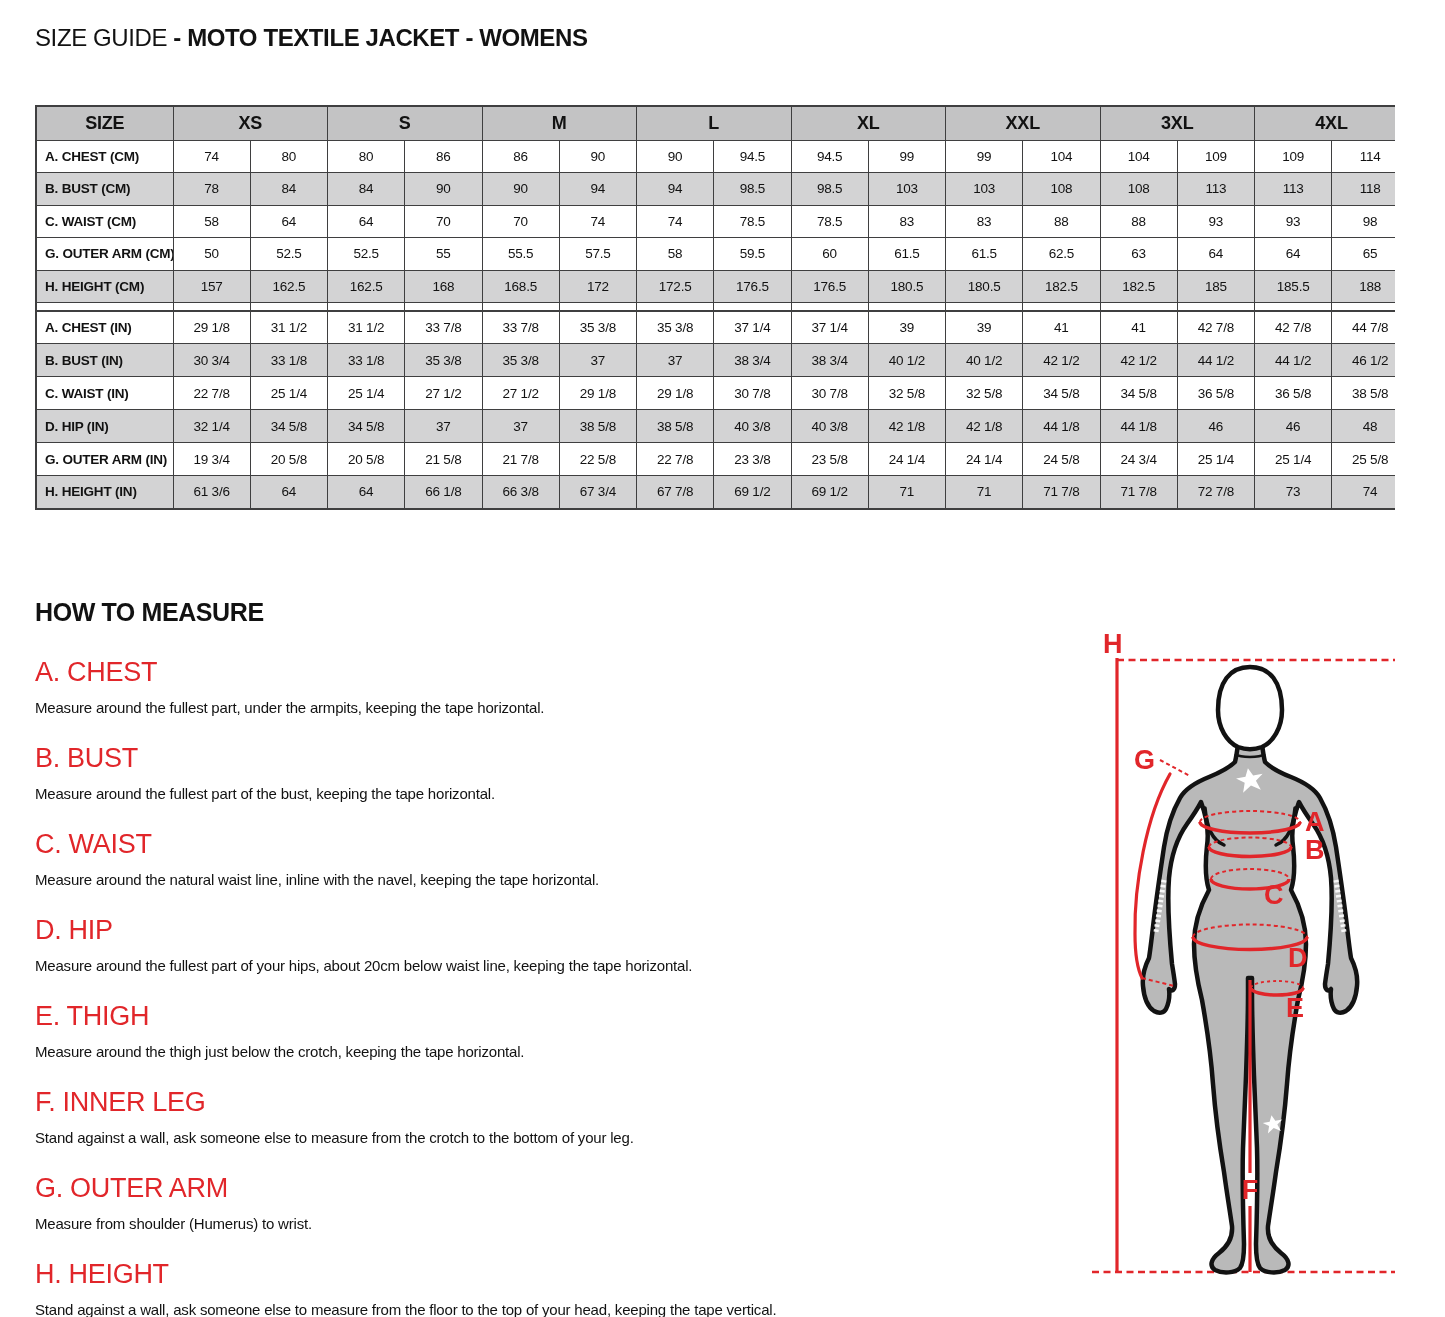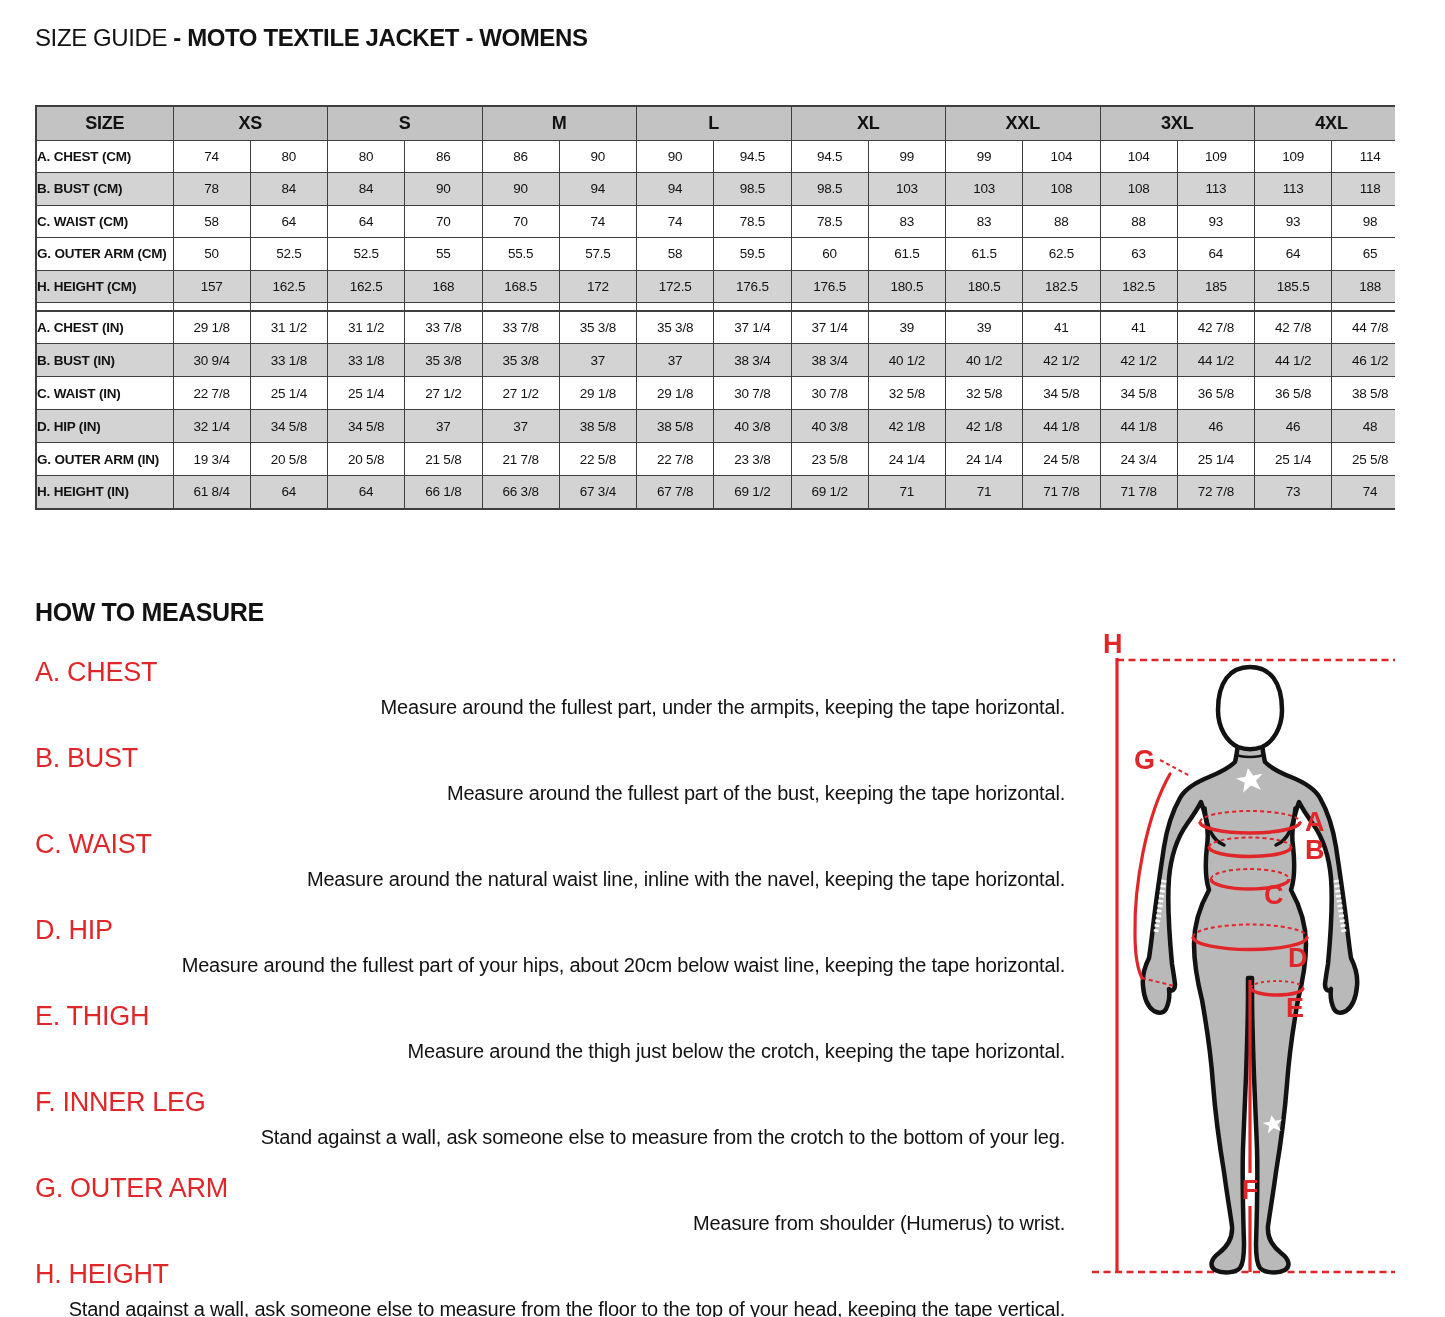--- a/index.html
+++ b/index.html
@@ -19,30 +19,30 @@
   .title{position:absolute;left:35px;top:24px;font-size:24px;letter-spacing:-0.4px;white-space:nowrap;}
   .title .t-reg{font-weight:400;}
   .title .t-bold{font-weight:700;}
 
   
   table.size-table{position:absolute;left:35px;top:105px;width:1375px;border-collapse:collapse;table-layout:fixed;border:2px solid var(--line);}
   table.size-table th,table.size-table td{border:1px solid var(--line);font-size:13.5px;text-align:center;vertical-align:middle;letter-spacing:-0.2px;overflow:hidden;white-space:nowrap;}
   table.size-table thead th{background:var(--hdr-gray);font-weight:700;font-size:18px;height:34px;}
   table.size-table td{height:32.5px;background:#fff;}
   table.size-table tr.stripe td{background:var(--stripe-gray);}
-  table.size-table td.row-label{text-align:left;font-weight:700;}
+  table.size-table td.row-label{text-align:left;padding-left:8px;font-weight:700;}
   table.size-table tr.spacer td{height:8px;background:#fff;border-bottom:2px solid var(--line);}
   table.size-table tr.in-row td{height:33px;}
 
   
   .howto{position:absolute;left:35px;top:598px;width:1030px;}
   .howto-heading{font-size:25px;font-weight:700;letter-spacing:-0.4px;margin-bottom:30px;}
   .section{margin-bottom:22px;}
   .section-label{color:var(--red);font-size:27px;font-weight:400;letter-spacing:-0.3px;margin-bottom:6px;}
-  .section-text{font-size:20px;line-height:27px;letter-spacing:-0.2px;text-align:right;}
+  .section-text{font-size:15px;line-height:27px;letter-spacing:-0.2px;}
 
   
   .figure{position:absolute;left:1090px;top:628px;width:325px;height:666px;}
   .red-stroke{stroke:var(--red);fill:none;}
   .red-label{fill:var(--red);font-family:"Liberation Sans",sans-serif;font-weight:700;font-size:27px;}
   .outline{stroke:#121212;stroke-width:4.5;stroke-linejoin:round;stroke-linecap:round;}
 </style>
 </head>
 <body>
 
@@ -214,21 +214,21 @@
           <td>39</td>
           <td>39</td>
           <td>41</td>
           <td>41</td>
           <td>42 7/8</td>
           <td>42 7/8</td>
           <td>44 7/8</td>
         </tr>
         <tr class="stripe in-row">
           <td class="row-label">B. BUST (IN)</td>
-          <td>30 9/4</td>
+          <td>30 3/4</td>
           <td>33 1/8</td>
           <td>33 1/8</td>
           <td>35 3/8</td>
           <td>35 3/8</td>
           <td>37</td>
           <td>37</td>
           <td>38 3/4</td>
           <td>38 3/4</td>
           <td>40 1/2</td>
           <td>40 1/2</td>
@@ -290,21 +290,21 @@
           <td>24 1/4</td>
           <td>24 1/4</td>
           <td>24 5/8</td>
           <td>24 3/4</td>
           <td>25 1/4</td>
           <td>25 1/4</td>
           <td>25 5/8</td>
         </tr>
         <tr class="stripe in-row">
           <td class="row-label">H. HEIGHT (IN)</td>
-          <td>61 8/4</td>
+          <td>61 3/6</td>
           <td>64</td>
           <td>64</td>
           <td>66 1/8</td>
           <td>66 3/8</td>
           <td>67 3/4</td>
           <td>67 7/8</td>
           <td>69 1/2</td>
           <td>69 1/2</td>
           <td>71</td>
           <td>71</td>

